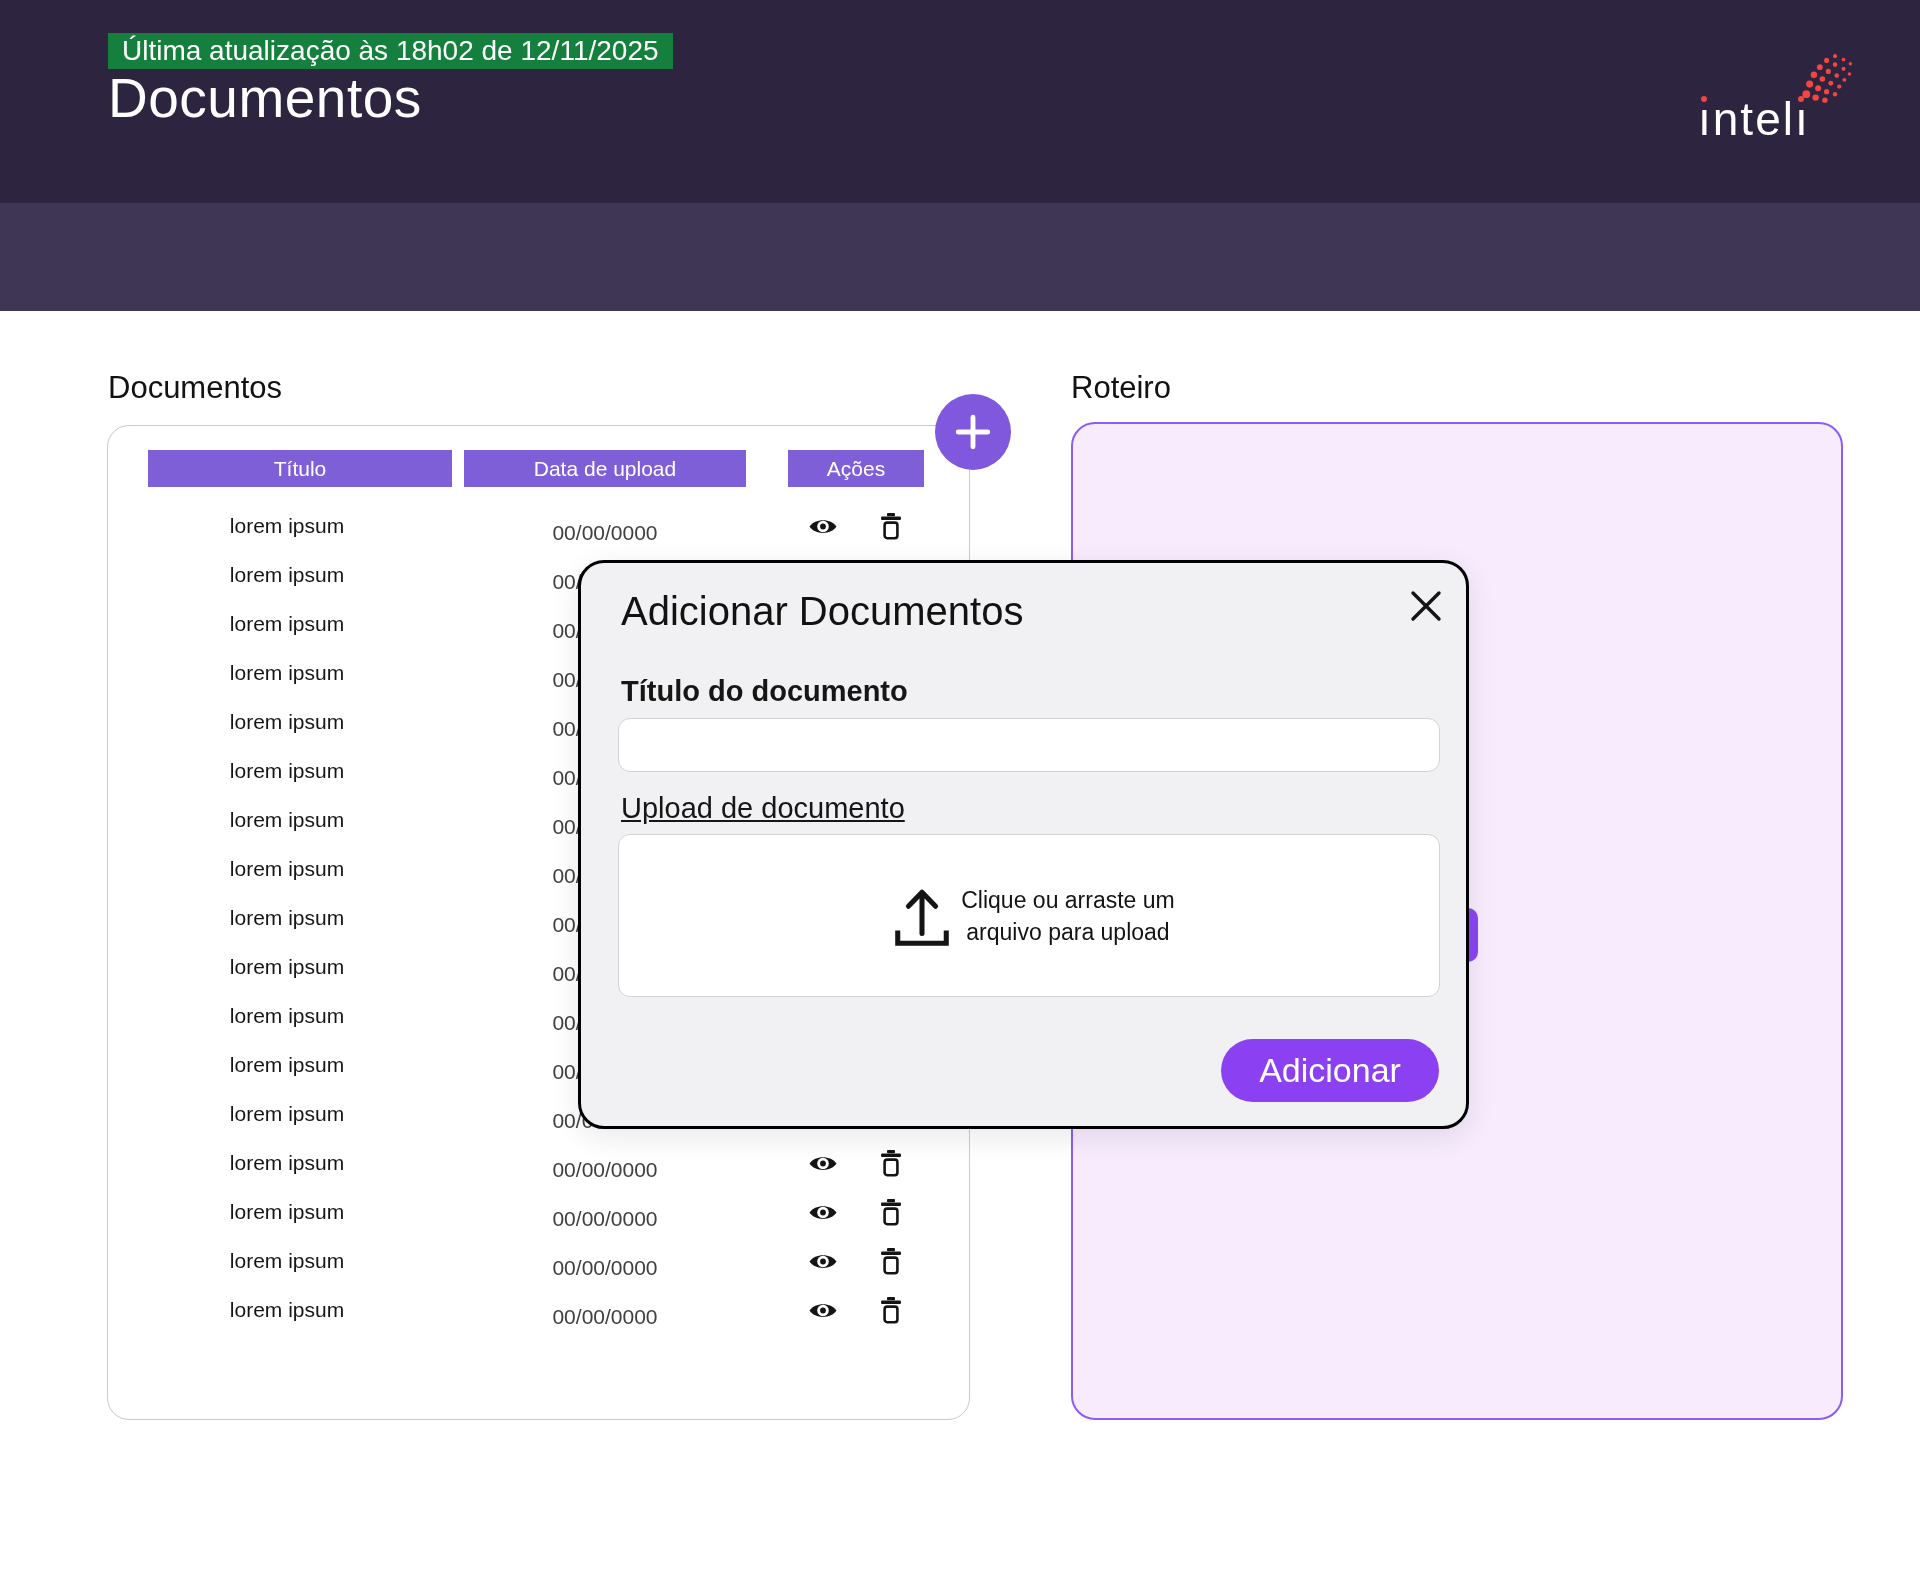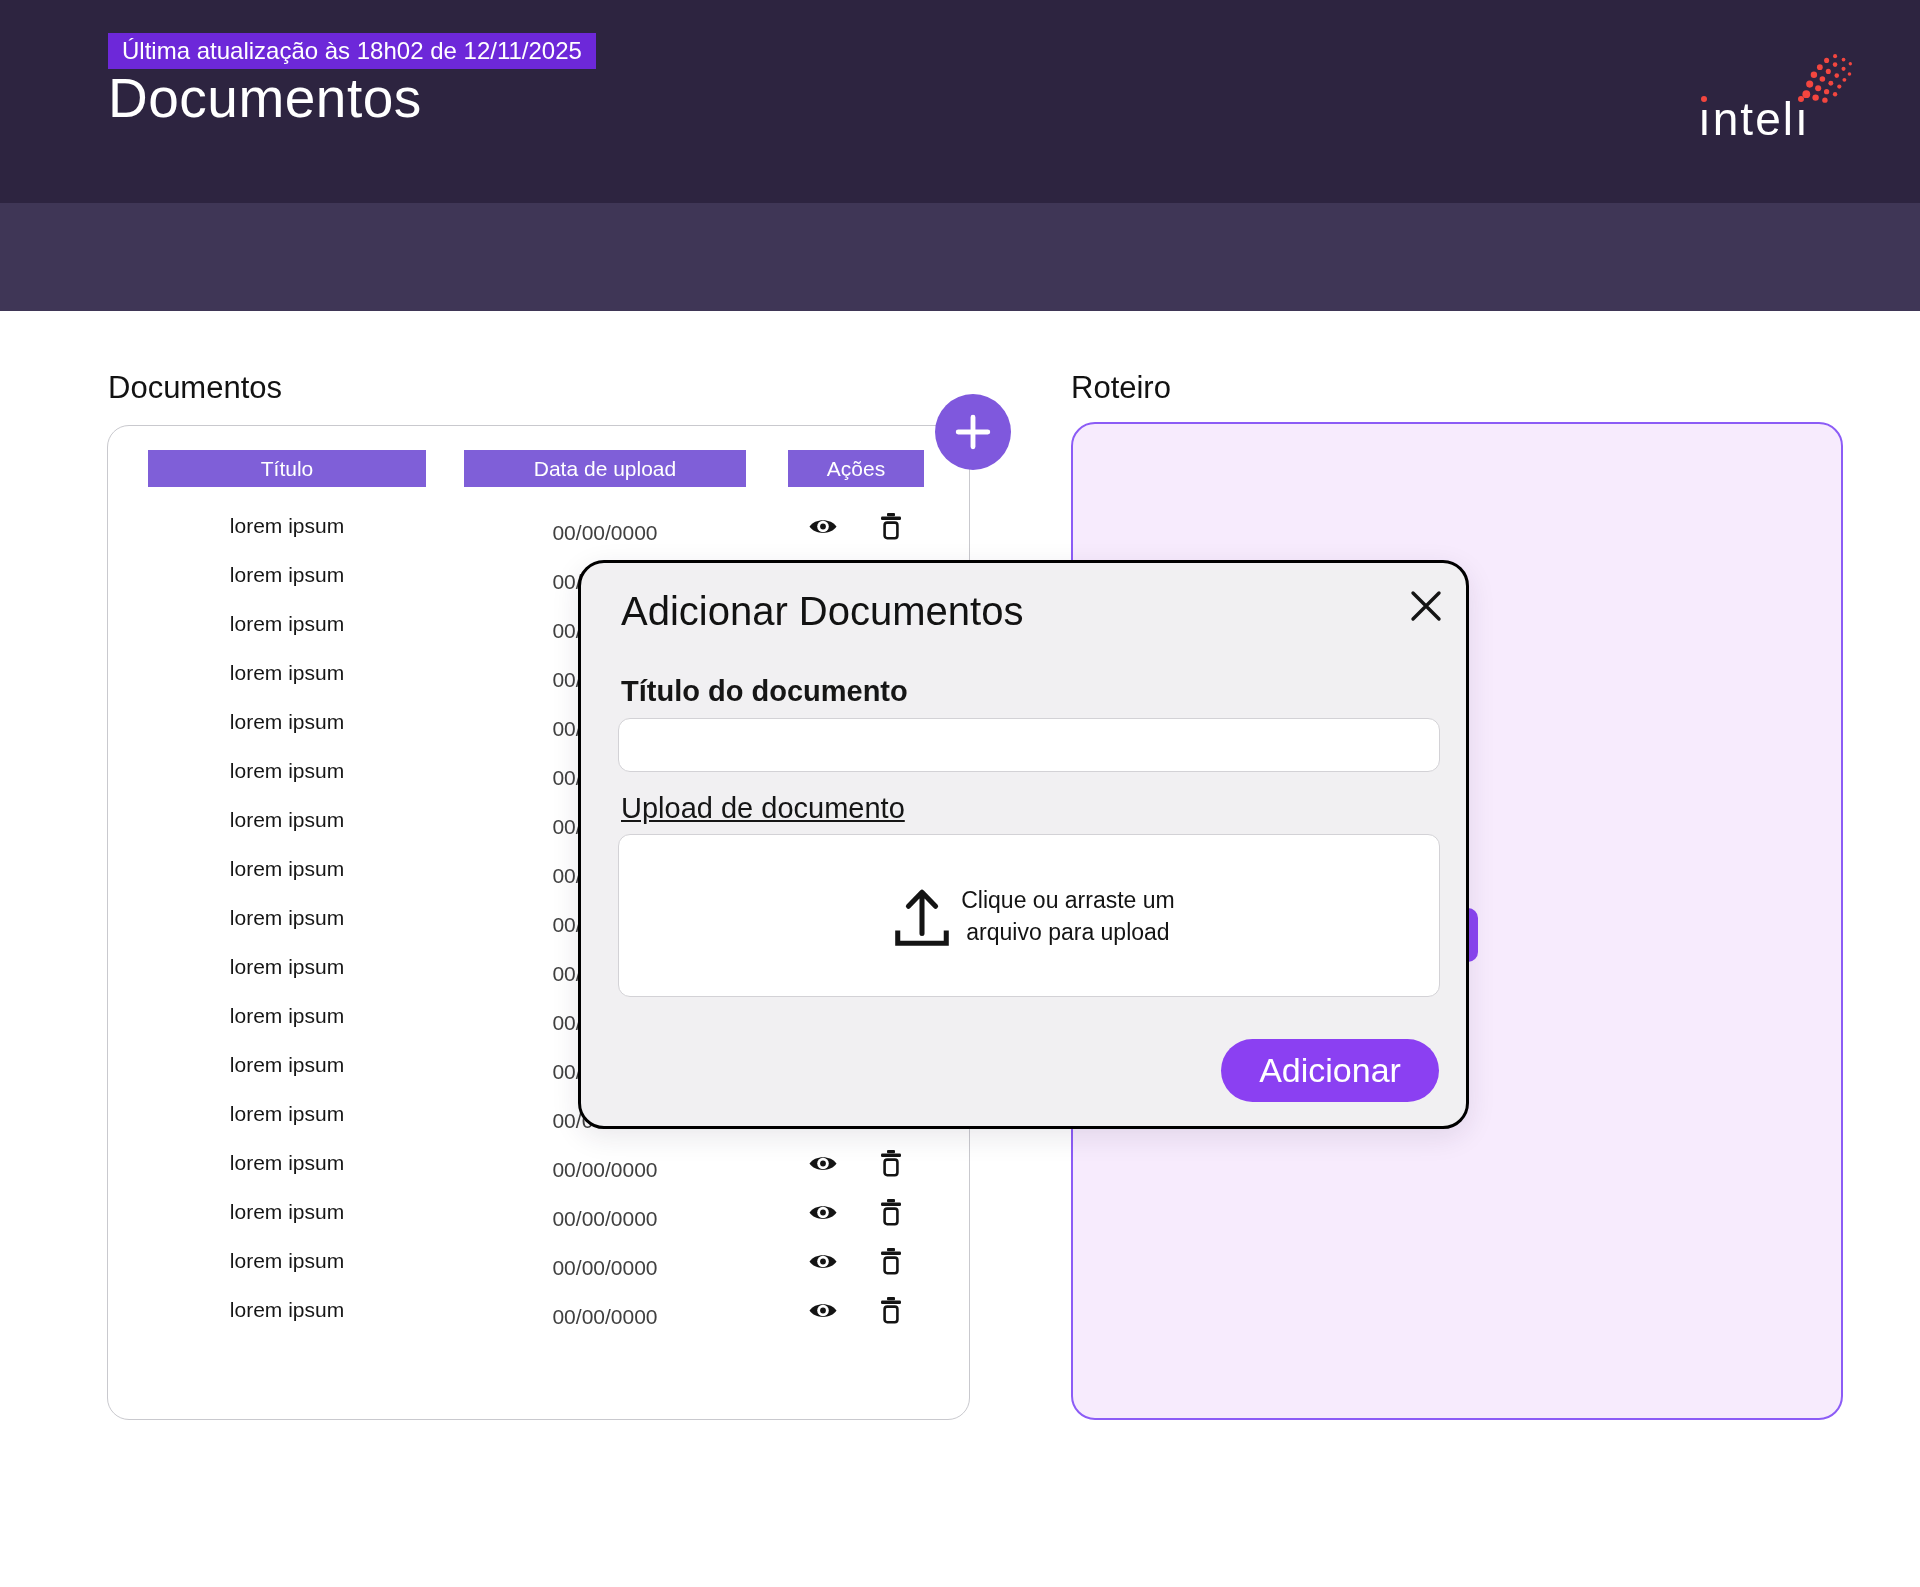--- a/index.html
+++ b/index.html
@@ -2,21 +2,21 @@
 <html><head>
 <meta charset="utf-8">
 <style>
   html,body{margin:0;padding:0;background:#ffffff;}
   .stage{position:relative;width:1920px;height:1587px;background:#ffffff;overflow:hidden;
          font-family:"Liberation Sans",sans-serif;color:#141414;}
 
   
   .header{position:absolute;left:0;top:0;width:1920px;height:203px;background:#2d2440;}
   .badge{position:absolute;left:108px;top:33px;height:36px;line-height:36px;
-         padding:0 14px;background:#6d28d9;color:#ffffff;font-size:24px;}
+         padding:0 14px;background:#15803d;color:#ffffff;font-size:28px;}
   .h1{position:absolute;left:108px;top:66px;font-size:55px;font-weight:500;color:#ffffff;letter-spacing:.5px;}
   .logo{position:absolute;left:1698px;top:92px;color:#ffffff;font-size:46px;font-weight:300;letter-spacing:2px;}
   .logo .dot{position:absolute;width:6px;height:6px;border-radius:50%;background:#f3463f;}
   .logo .fan{position:absolute;left:88px;top:-42px;}
 
   
   .filterbar{position:absolute;left:0;top:203px;width:1920px;height:108px;background:#3f3656;}
   .funnel{position:absolute;left:108px;top:238px;}
   .field{position:absolute;top:233px;height:46px;background:#ffffff;border-radius:10px;box-sizing:border-box;padding:4px 10px 0 12px;}
   .field .flabel{font-size:15px;color:#8e8e99;line-height:17px;}
@@ -32,21 +32,21 @@
 
   
   .sec-title{position:absolute;top:370px;font-size:31px;font-weight:500;color:#121212;}
   .st-doc{left:108px;} .st-rot{left:1071px;}
 
   
   .card{position:absolute;left:107px;top:425px;width:863px;height:995px;background:#ffffff;
         border:1.5px solid #c9c9ce;border-radius:22px;box-sizing:border-box;z-index:2;}
   .thead-cell{position:absolute;top:24px;height:37px;background:#7f5fd8;color:#ffffff;
               font-size:21px;display:flex;align-items:center;justify-content:center;}
-  .hc1{left:40px;width:278px;} .hc2{left:356px;width:282px;} .hc3{left:680px;width:136px;}
+  .hc1{left:40px;width:304px;} .hc2{left:356px;width:282px;} .hc3{left:680px;width:136px;}
   .rows{position:absolute;left:0;top:75px;width:100%;}
   .trow{position:relative;height:49px;}
   .cell-title{position:absolute;left:40px;width:278px;top:0;height:49px;
               display:flex;align-items:center;justify-content:center;font-size:21px;color:#161616;}
   .cell-date{position:absolute;left:356px;width:282px;top:7px;height:49px;
              display:flex;align-items:center;justify-content:center;font-size:21px;color:#404040;}
   .cell-actions{position:absolute;left:680px;width:136px;top:0;height:49px;}
   .act-eye{position:absolute;left:20px;top:15px;cursor:pointer;}
   .act-trash{position:absolute;left:93px;top:12px;cursor:pointer;}
 

